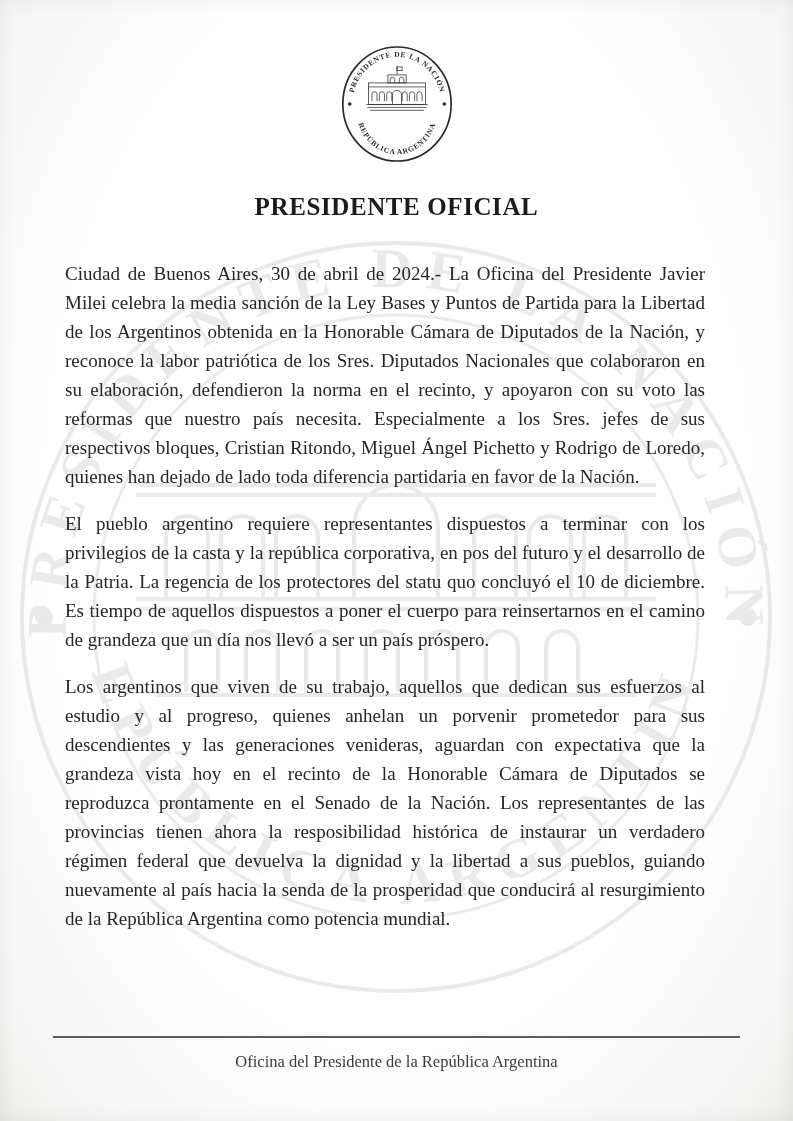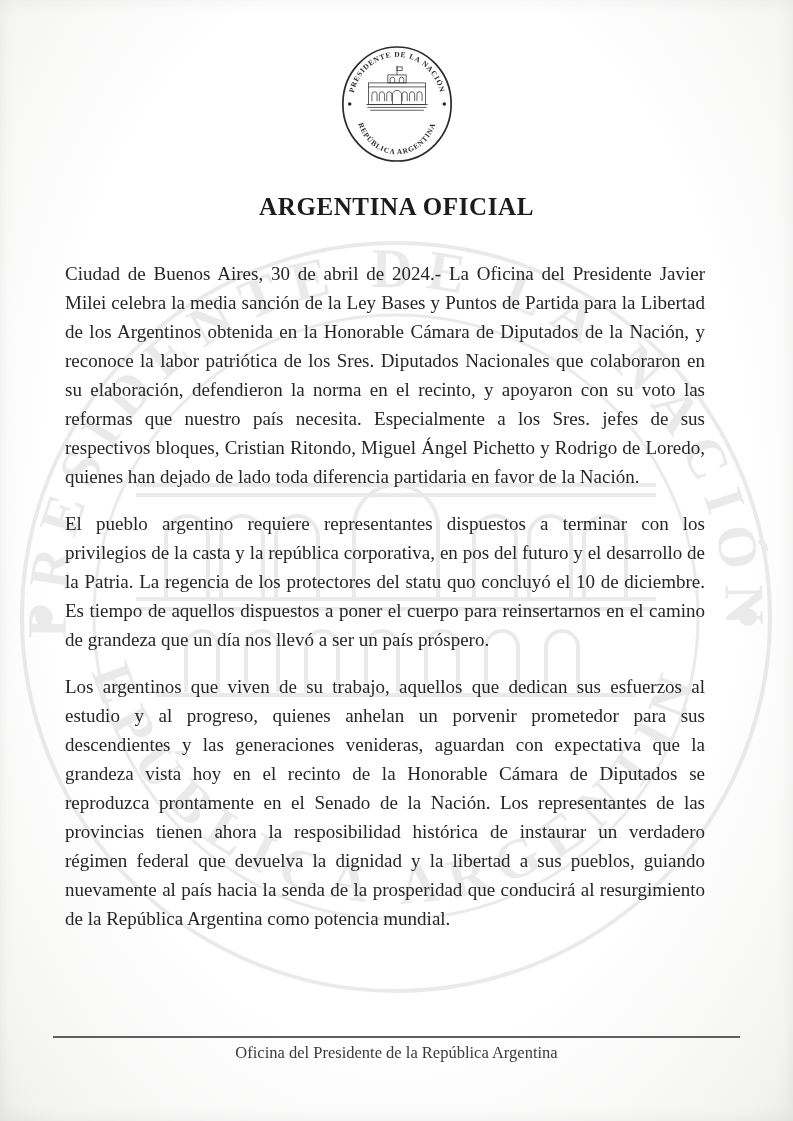--- a/index.html
+++ b/index.html
@@ -54,21 +54,21 @@
   .body-text p:last-child {
     margin-bottom: 0;
   }
   .footer {
     position: absolute;
     left: 53px;
     right: 53px;
     top: 1036px;
     z-index: 1;
     border-top: 2px solid #5f5f5f;
-    padding-top: 5px;
+    padding-top: 14px;
     text-align: center;
     font-size: 16.5px;
     color: #3b3b3b;
   }
   .watermark {
     position: absolute;
     left: 16px;
     top: 237px;
     width: 760px;
     height: 760px;
@@ -154,21 +154,21 @@
           <path d="M122,100 V88 a4.5,4.5 0 0 1 9,0 V100"></path>
           <path d="M135,100 V88 a4.5,4.5 0 0 1 9,0 V100"></path>
           <path d="M92,106 V89 a8,8 0 0 1 16,0 V106"></path>
           <line x1="46" y1="106" x2="154" y2="106"></line>
           <line x1="48" y1="111" x2="152" y2="111"></line>
           <line x1="53" y1="116" x2="147" y2="116"></line>
         </g>
       </svg>
     </div>
 
-    <h1 class="doc-title">ARGENTINA OFICIAL</h1>
+    <h1 class="doc-title">PRESIDENTE OFICIAL</h1>
 
     <div class="body-text">
       <p>Ciudad de Buenos Aires, 30 de abril de 2024.- La Oficina del Presidente Javier Milei celebra la media sanción de la Ley Bases y Puntos de Partida para la Libertad de los Argentinos obtenida en la Honorable Cámara de Diputados de la Nación, y reconoce la labor patriótica de los Sres. Diputados Nacionales que colaboraron en su elaboración, defendieron la norma en el recinto, y apoyaron con su voto las reformas que nuestro país necesita. Especialmente a los Sres. jefes de sus respectivos bloques, Cristian Ritondo, Miguel Ángel Pichetto y Rodrigo de Loredo, quienes han dejado de lado toda diferencia partidaria en favor de la Nación.</p>
       <p>El pueblo argentino requiere representantes dispuestos a terminar con los privilegios de la casta y la república corporativa, en pos del futuro y el desarrollo de la Patria. La regencia de los protectores del statu quo concluyó el 10 de diciembre. Es tiempo de aquellos dispuestos a poner el cuerpo para reinsertarnos en el camino de grandeza que un día nos llevó a ser un país próspero.</p>
       <p>Los argentinos que viven de su trabajo, aquellos que dedican sus esfuerzos al estudio y al progreso, quienes anhelan un porvenir prometedor para sus descendientes y las generaciones venideras, aguardan con expectativa que la grandeza vista hoy en el recinto de la Honorable Cámara de Diputados se reproduzca prontamente en el Senado de la Nación. Los representantes de las provincias tienen ahora la resposibilidad histórica de instaurar un verdadero régimen federal que devuelva la dignidad y la libertad a sus pueblos, guiando nuevamente al país hacia la senda de la prosperidad que conducirá al resurgimiento de la República Argentina como potencia mundial.</p>
     </div>
 
   </div>
 
   <div class="footer">

